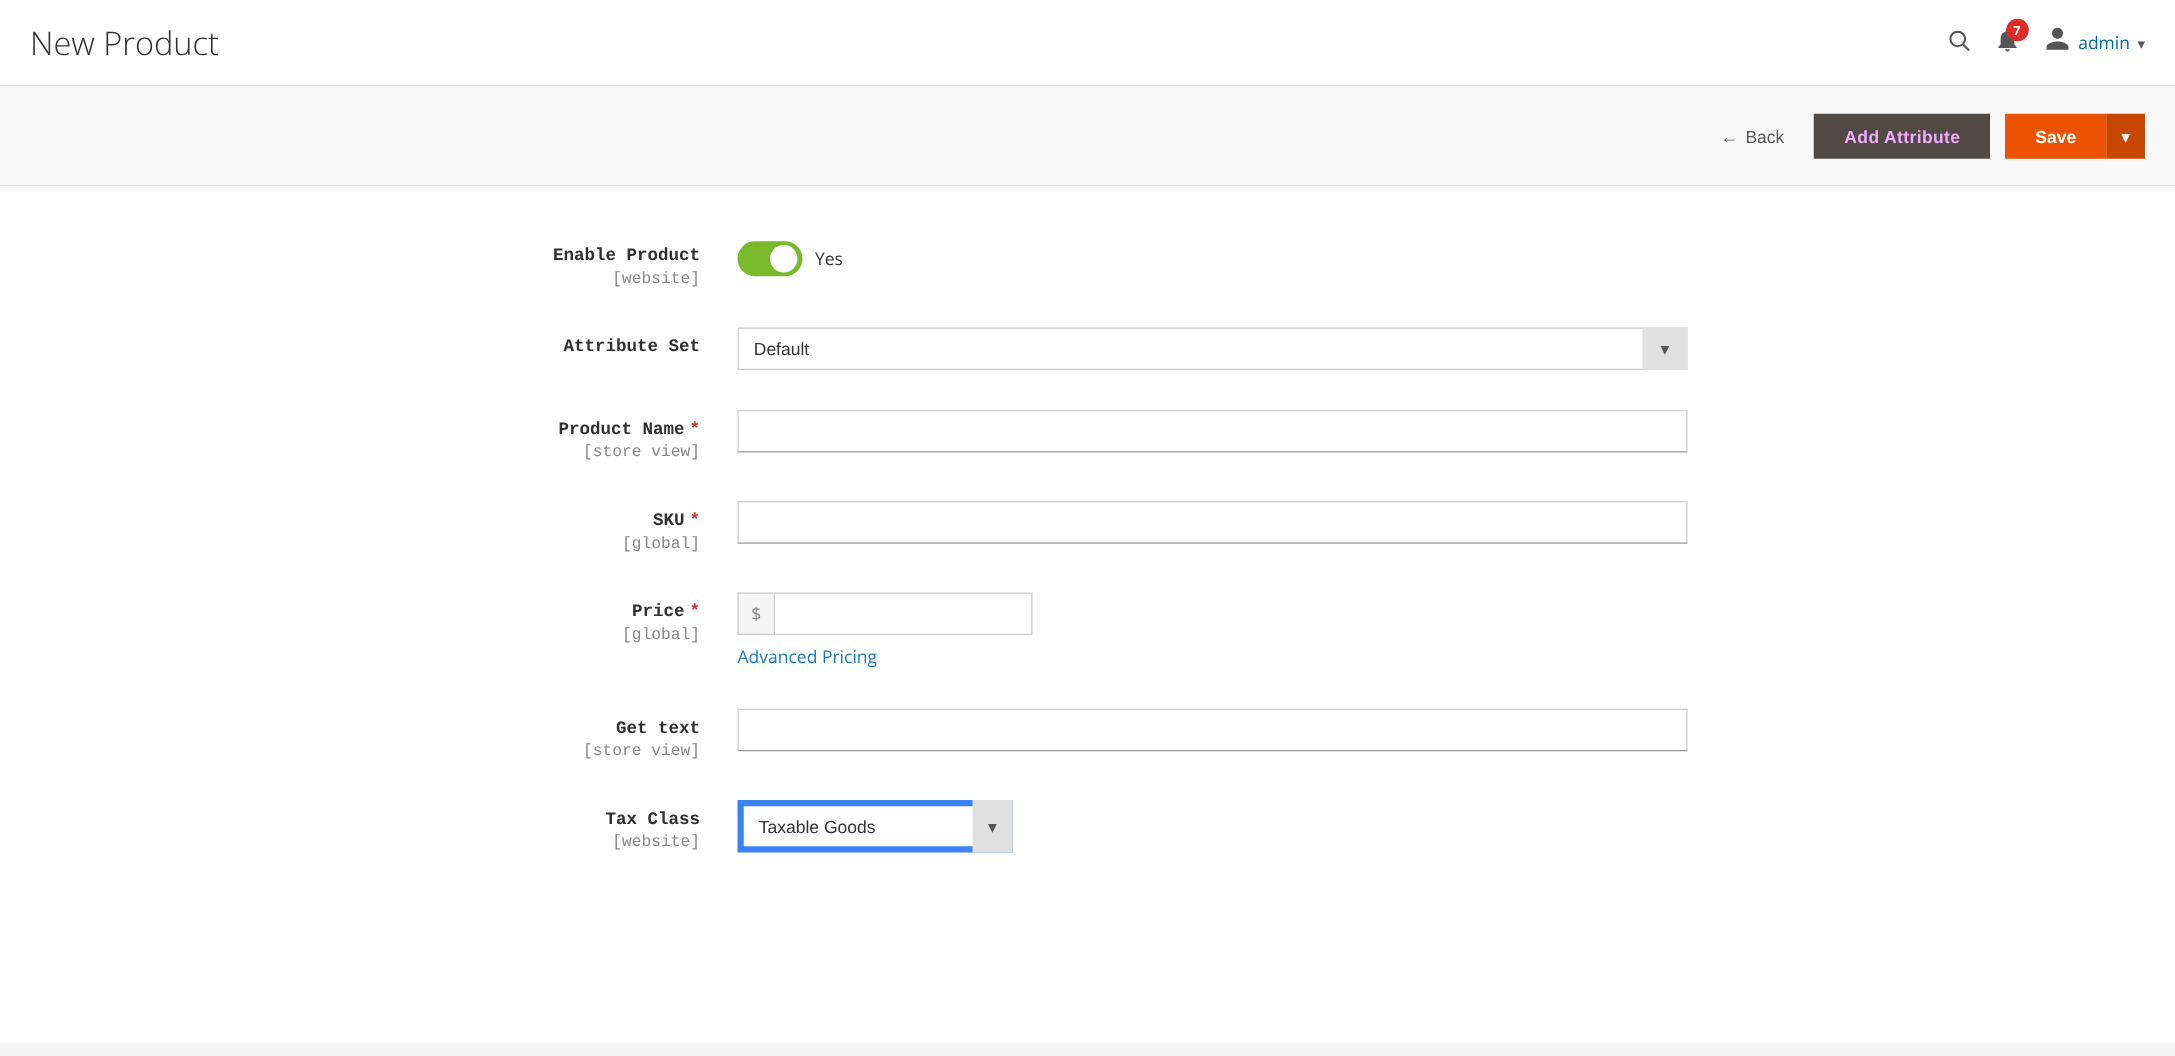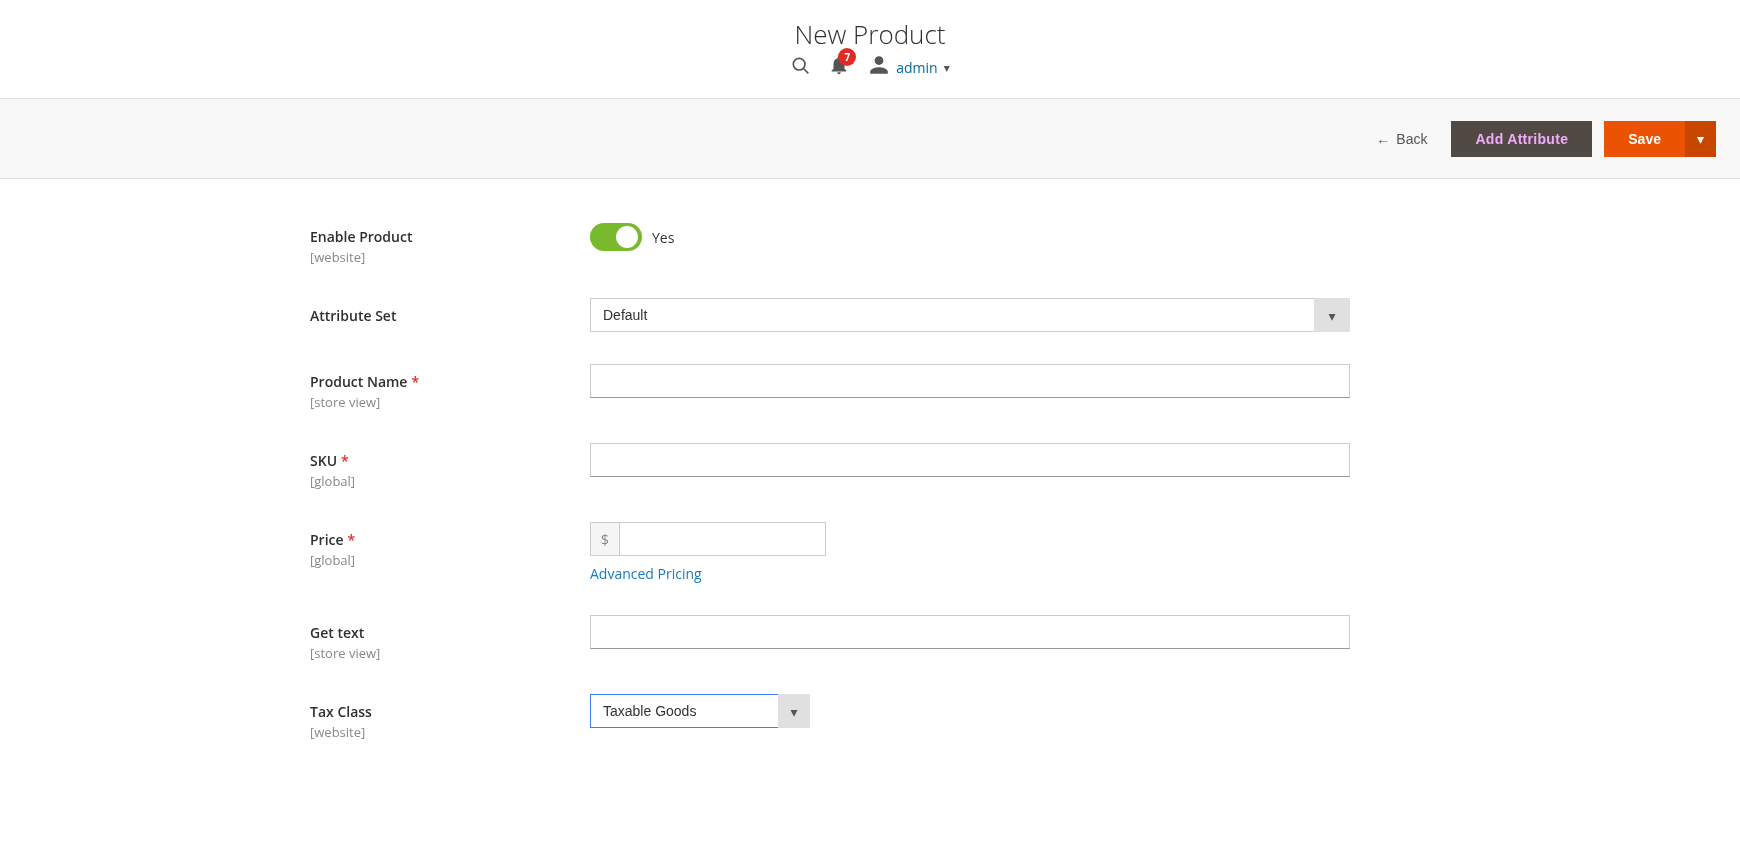--- a/index.html
+++ b/index.html
@@ -6,21 +6,20 @@
     body { font-family: 'Open Sans', Arial, sans-serif; background: #f5f5f5; color: #333; font-size: 14px; }
 
     
     .header {
       background: #fff;
       padding: 16px 24px;
       display: flex;
       align-items: center;
       justify-content: space-between;
       border-bottom: 1px solid #e0e0e0;
-      flex-direction: column;
     }
     .header-title {
       font-size: 26px;
       font-weight: 300;
       color: #303030;
     }
     .header-actions {
       display: flex;
       align-items: center;
       gap: 18px;
@@ -126,23 +125,24 @@
 
     .form-row {
       display: flex;
       align-items: flex-start;
       margin-bottom: 32px;
     }
 
     .form-label-group {
       width: 280px;
       min-width: 280px;
-      text-align: left;
+      text-align: right;
       padding-right: 30px;
       padding-top: 8px;
+      font-family: Liberation Mono, monospace;
     }
     .form-label {
       font-size: 14px;
       font-weight: 600;
       color: #303030;
       display: block;
     }
     .form-label-scope {
       font-size: 13px;
       color: #888;
@@ -274,21 +274,21 @@
     
     .small-select-wrapper {
       position: relative;
       display: flex;
       align-items: center;
       width: 220px;
     }
     .small-select {
       width: 100%;
       padding: 8px 40px 8px 12px;
-      border: 1px solid #3b82f6;
+      border: 5px solid #3b82f6;
       background: #fff;
       font-size: 14px;
       color: #333;
       appearance: none;
       -webkit-appearance: none;
       cursor: pointer;
     }
     .small-select-arrow {
       position: absolute;
       right: 0;

